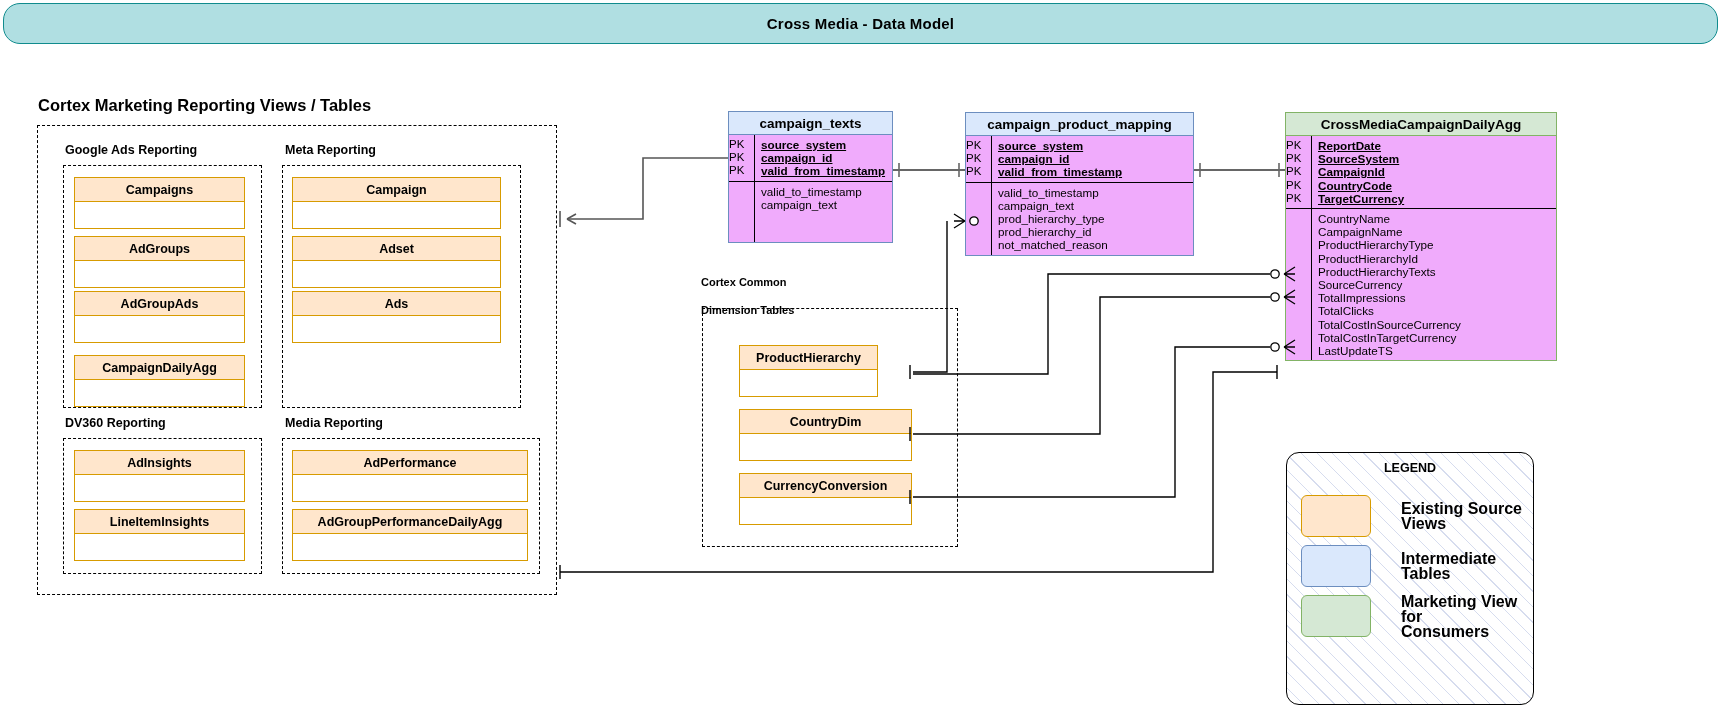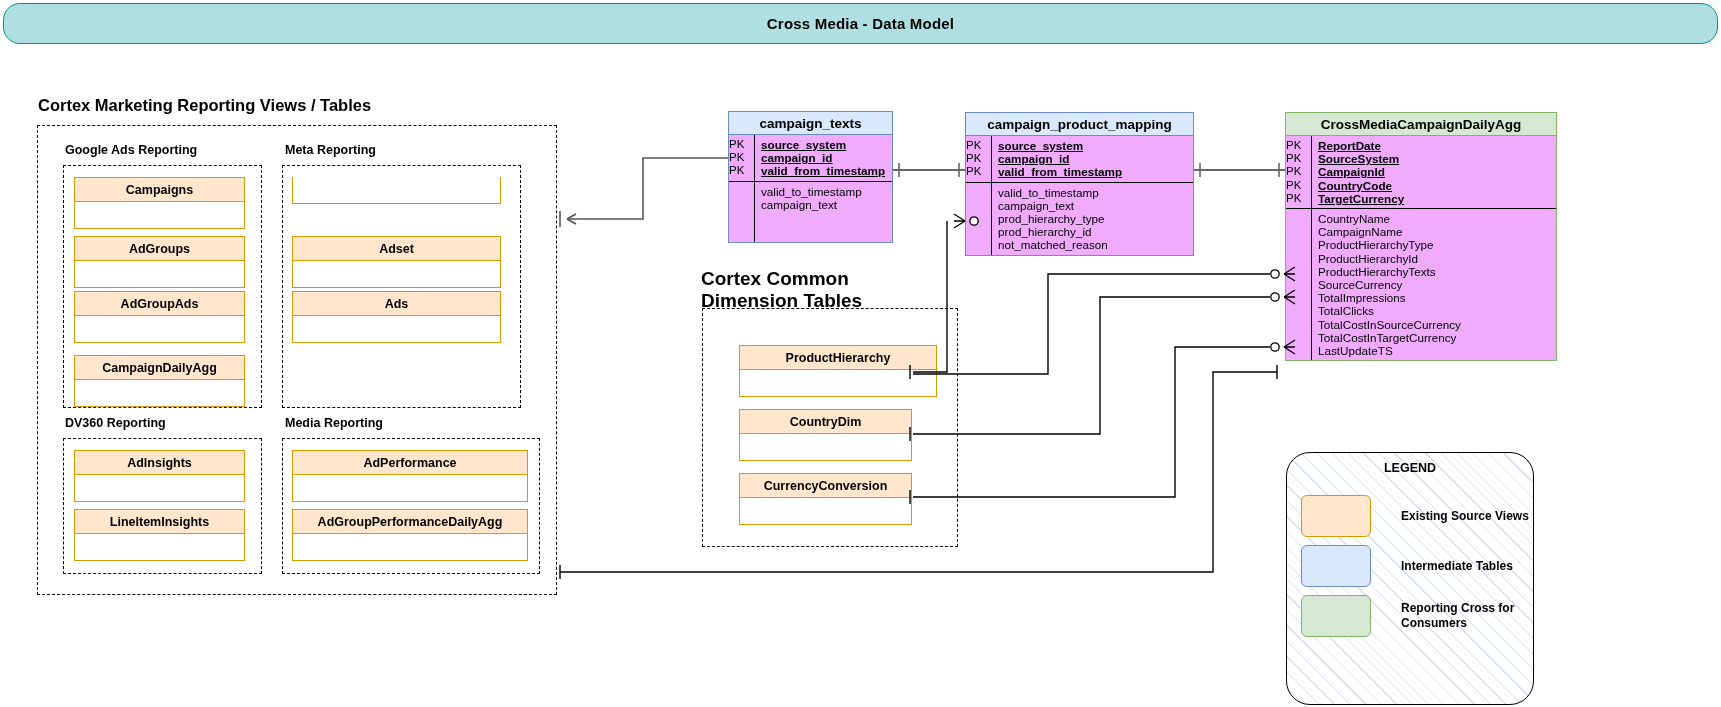--- a/index.html
+++ b/index.html
@@ -65,39 +65,39 @@
   .erd.blue .pkcol{border-right:1.1px solid #000;}
   .erd.green .pkcol{border-right:1.1px solid #000;}
   .erd .keygrp{border-bottom:1.1px solid #000;}
   .erd .keygrp .fldcol span{font-weight:bold;text-decoration:underline;display:block;}
   .erd .attgrp .fldcol span{display:block;}
   .erd .attgrp .pkcol{min-height:10px;}
 
   
   .legend{
     position:absolute;left:1286px;top:452px;width:248px;height:253px;
-    border:1.3px solid #000;border-radius:24px;box-sizing:border-box;
+    border:1.3px solid #000;border-radius:13px;box-sizing:border-box;
     background:
       repeating-linear-gradient(45deg,
         rgba(120,140,200,.30) 0px, rgba(120,140,200,.30) 1px,
         rgba(255,255,255,0) 1px, rgba(255,255,255,0) 11px);
     overflow:hidden;
   }
   .legend-title{
     position:absolute;left:0;right:0;top:8px;text-align:center;
     font-size:12.5px;font-weight:bold;
   }
   .legend-row{position:absolute;left:14px;width:220px;height:44px;}
   .legend-sw{
     position:absolute;left:0;top:0;width:70px;height:42px;
     border-radius:6px;box-sizing:border-box;
   }
   .legend-lbl{
     position:absolute;left:100px;top:0;width:130px;height:42px;
-    display:flex;align-items:center;font-size:12px;font-weight:bold;
+    display:flex;align-items:center;font-size:16px;font-weight:bold;
     line-height:15px;
   }
   .sw-orange{background:#ffe6cc;border:1.4px solid #d79b00;}
   .sw-blue{background:#dae8fc;border:1.4px solid #6c8ebf;}
   .sw-green{background:#d5e8d4;border:1.4px solid #82b366;}
 
   
   #wires{position:absolute;left:0;top:0;width:1721px;height:707px;pointer-events:none;}
 </style>
 </head>
@@ -130,20 +130,21 @@
   </div>
   <div class="ent" style="left:74px;top:355px;width:171px;">
     <div class="hdr">CampaignDailyAgg</div>
     <div class="body"></div>
   </div>
 
   <div class="group-title" style="left:285px;top:143px;">Meta Reporting</div>
   <div class="dashed-thin" style="left:282px;top:165px;width:239px;height:243px;"></div>
 
   <div class="ent" style="left:292px;top:177px;width:209px;">
+    <div class="hdr">Campaign</div>
     <div class="body"></div>
   </div>
   <div class="ent" style="left:292px;top:291px;width:209px;">
     <div class="hdr">Ads</div>
     <div class="body"></div>
   </div>
   <div class="ent" style="left:292px;top:236px;width:209px;">
     <div class="hdr">Adset</div>
     <div class="body"></div>
   </div>
@@ -165,26 +166,26 @@
 
   <div class="ent" style="left:292px;top:450px;width:236px;">
     <div class="hdr">AdPerformance</div>
     <div class="body"></div>
   </div>
   <div class="ent" style="left:292px;top:509px;width:236px;">
     <div class="hdr">AdGroupPerformanceDailyAgg</div>
     <div class="body"></div>
   </div>
 
-  <div class="section-title" style="left:701px;top:268px;white-space:pre-line;line-height:22px;font-size:19px;">Cortex Common
+  <div class="section-title" style="left:701px;top:268px;white-space:pre-line;line-height:28px;font-size:11px;">Cortex Common
 Dimension Tables</div>
 
   <div class="dashed-thin" style="left:702px;top:308px;width:256px;height:239px;"></div>
 
-  <div class="ent" style="left:739px;top:345px;width:198px;">
+  <div class="ent" style="left:739px;top:345px;width:139px;">
     <div class="hdr">ProductHierarchy</div>
     <div class="body"></div>
   </div>
   <div class="ent" style="left:739px;top:409px;width:173px;">
     <div class="hdr">CountryDim</div>
     <div class="body"></div>
   </div>
   <div class="ent" style="left:739px;top:473px;width:173px;">
     <div class="hdr">CurrencyConversion</div>
     <div class="body"></div>
@@ -323,18 +324,18 @@
       <div class="legend-lbl">Existing Source Views</div>
     </div>
 
     <div class="legend-row" style="top:92px;">
       <div class="legend-sw sw-blue"></div>
       <div class="legend-lbl">Intermediate Tables</div>
     </div>
 
     <div class="legend-row" style="top:142px;">
       <div class="legend-sw sw-green"></div>
-      <div class="legend-lbl" style="white-space:pre-line;">Reporting Cross for
+      <div class="legend-lbl" style="white-space:pre-line;">Marketing View for
 Consumers</div>
     </div>
   </div>
 
 </div>
 
 </body></html>

